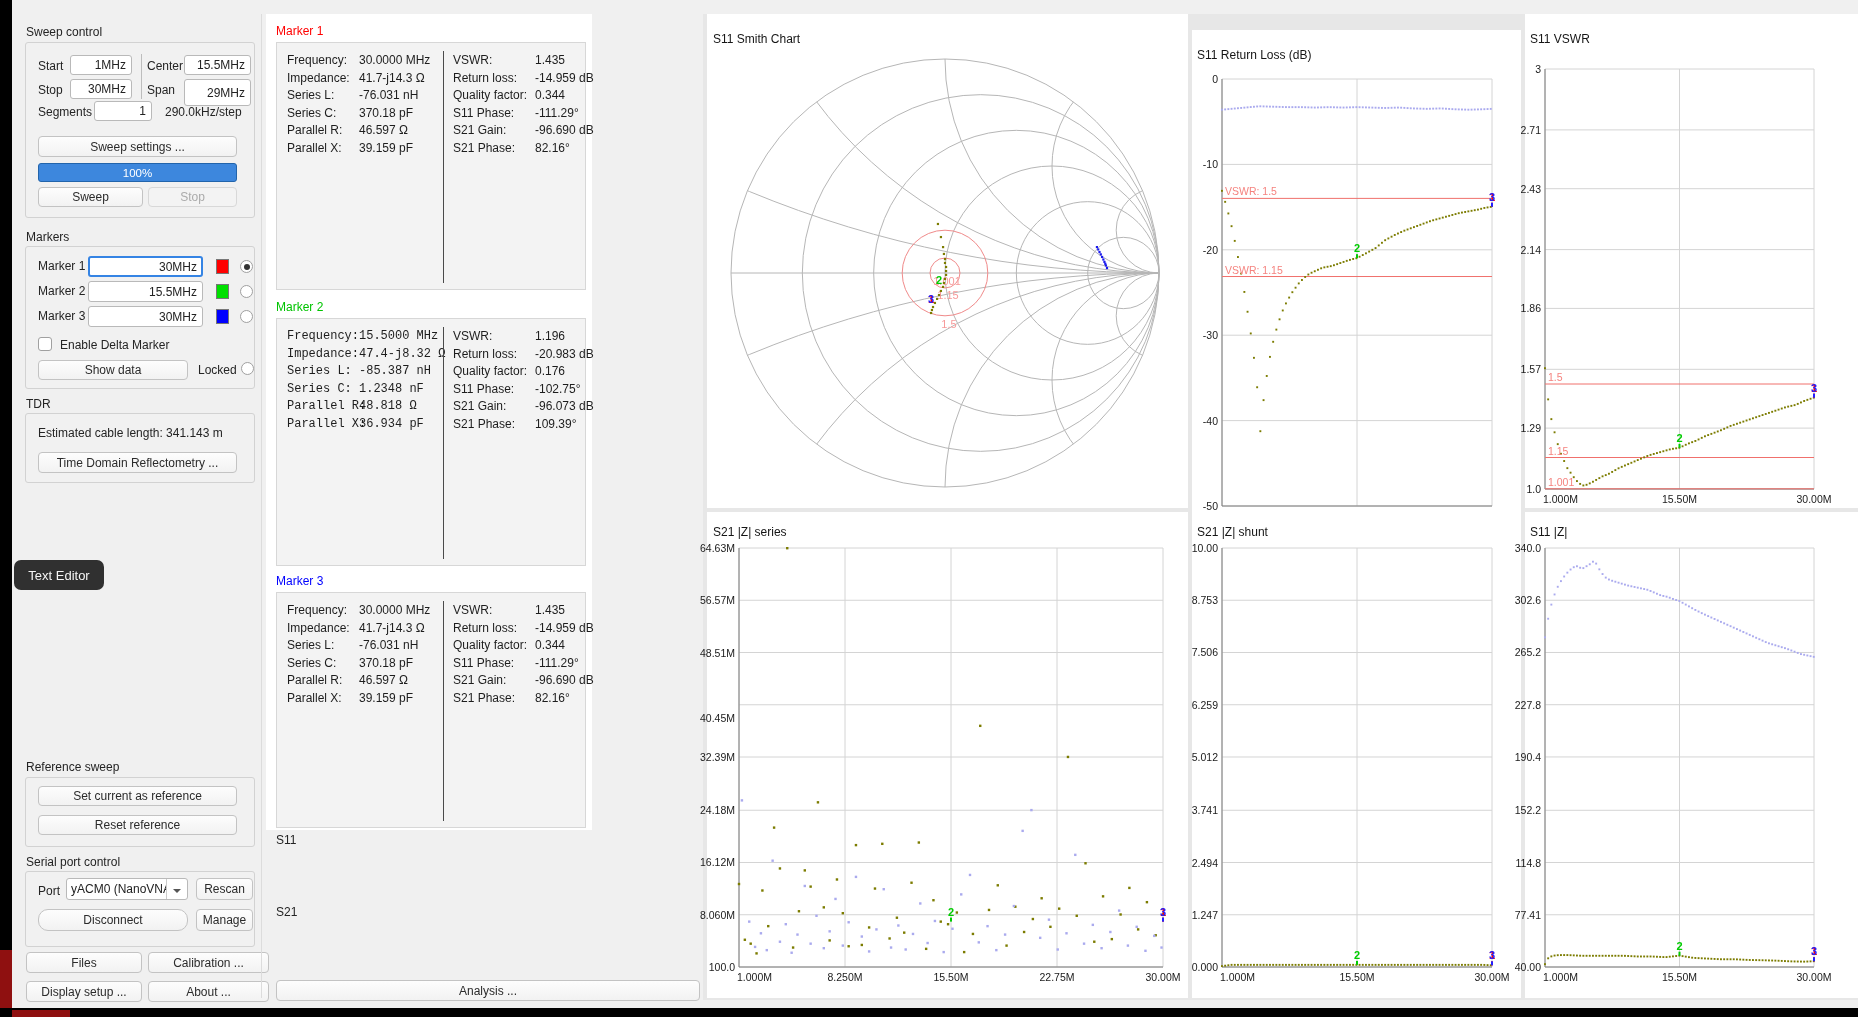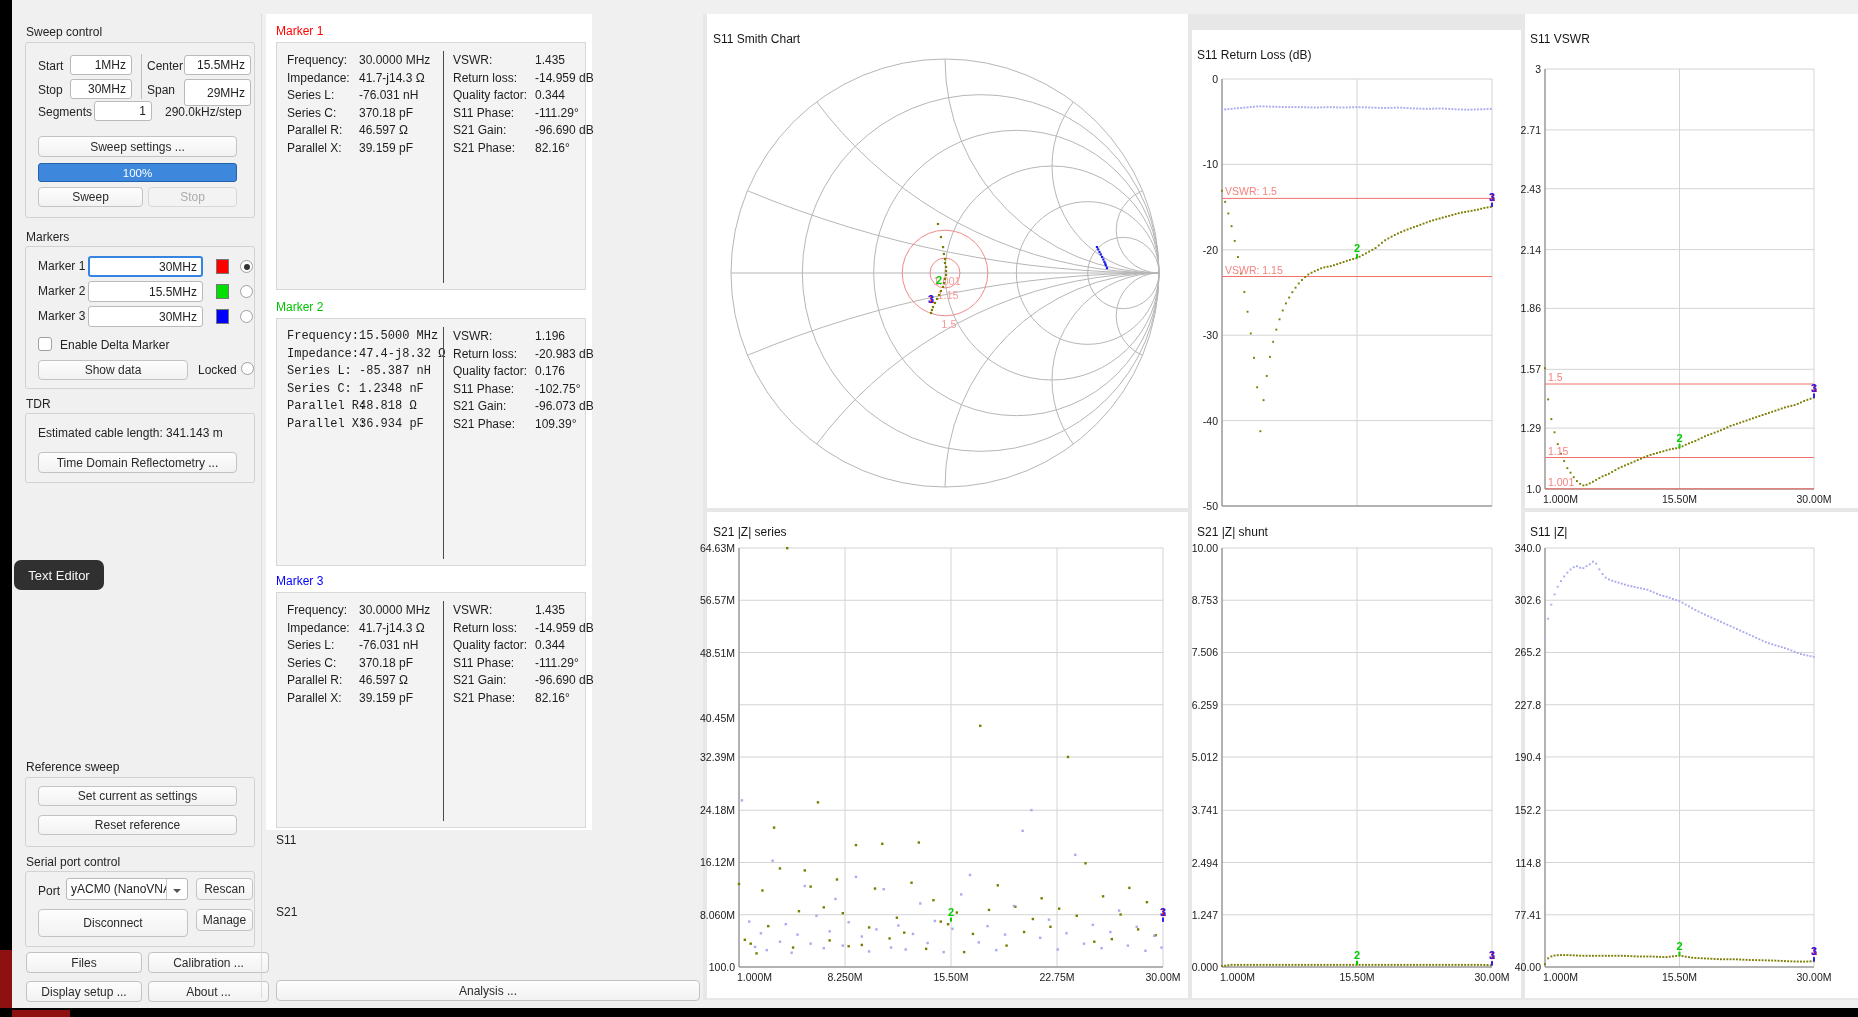--- a/index.html
+++ b/index.html
@@ -96,34 +96,34 @@
   <div class="groupbox" style="left:25px;top:413px;width:230px;height:70px;"></div>
   <div class="lbl" style="left:38px;top:426px;">Estimated cable length:  341.143 m</div>
   <div class="btn" style="left:38px;top:452px;width:199px;height:21px;">Time Domain Reflectometry ...</div>
 
   <div class="tooltip" style="left:14px;top:560px;width:90px;height:30px;">
     <span>Text Editor</span>
   </div>
 
   <div class="lbl" style="left:26px;top:760px;">Reference sweep</div>
   <div class="groupbox" style="left:25px;top:777px;width:230px;height:70px;"></div>
-  <div class="btn" style="left:38px;top:786px;width:199px;height:20px;">Set current as settings</div>
+  <div class="btn" style="left:38px;top:786px;width:199px;height:20px;">Set current as reference</div>
   <div class="btn" style="left:38px;top:815px;width:199px;height:20px;">Reset reference</div>
 
   <div class="lbl" style="left:26px;top:855px;">Serial port control</div>
   <div class="groupbox" style="left:25px;top:871px;width:230px;height:76px;"></div>
   <div class="lbl" style="left:38px;top:884px;">Port</div>
   <div class="combo" style="left:66px;top:878px;width:122px;height:22px;">
     <span class="txt">yACM0 (NanoVNA)</span>
     <span class="arr">
         <span class="tri"></span>
       </span>
   </div>
   <div class="btn" style="left:196px;top:878px;width:57px;height:22px;">Rescan</div>
-  <div class="btn" style="left:38px;top:909px;width:150px;height:28px;">Disconnect</div>
+  <div class="btn" style="left:38px;top:909px;width:150px;height:22px;border-radius:10px;">Disconnect</div>
   <div class="btn" style="left:196px;top:909px;width:57px;height:22px;">Manage</div>
 
   <div class="btn" style="left:26px;top:952px;width:116px;height:21px;">Files</div>
   <div class="btn" style="left:148px;top:952px;width:121px;height:21px;">Calibration ...</div>
   <div class="btn" style="left:26px;top:981px;width:116px;height:21px;">Display setup ...</div>
   <div class="btn" style="left:148px;top:981px;width:121px;height:21px;">About ...</div>
 
   <div class="vline" style="left:261px;top:14px;height:984px;background:#dcdcdc;"></div>
   <div class="whitepane" style="left:266px;top:14px;width:326px;height:816px;"></div>
 

